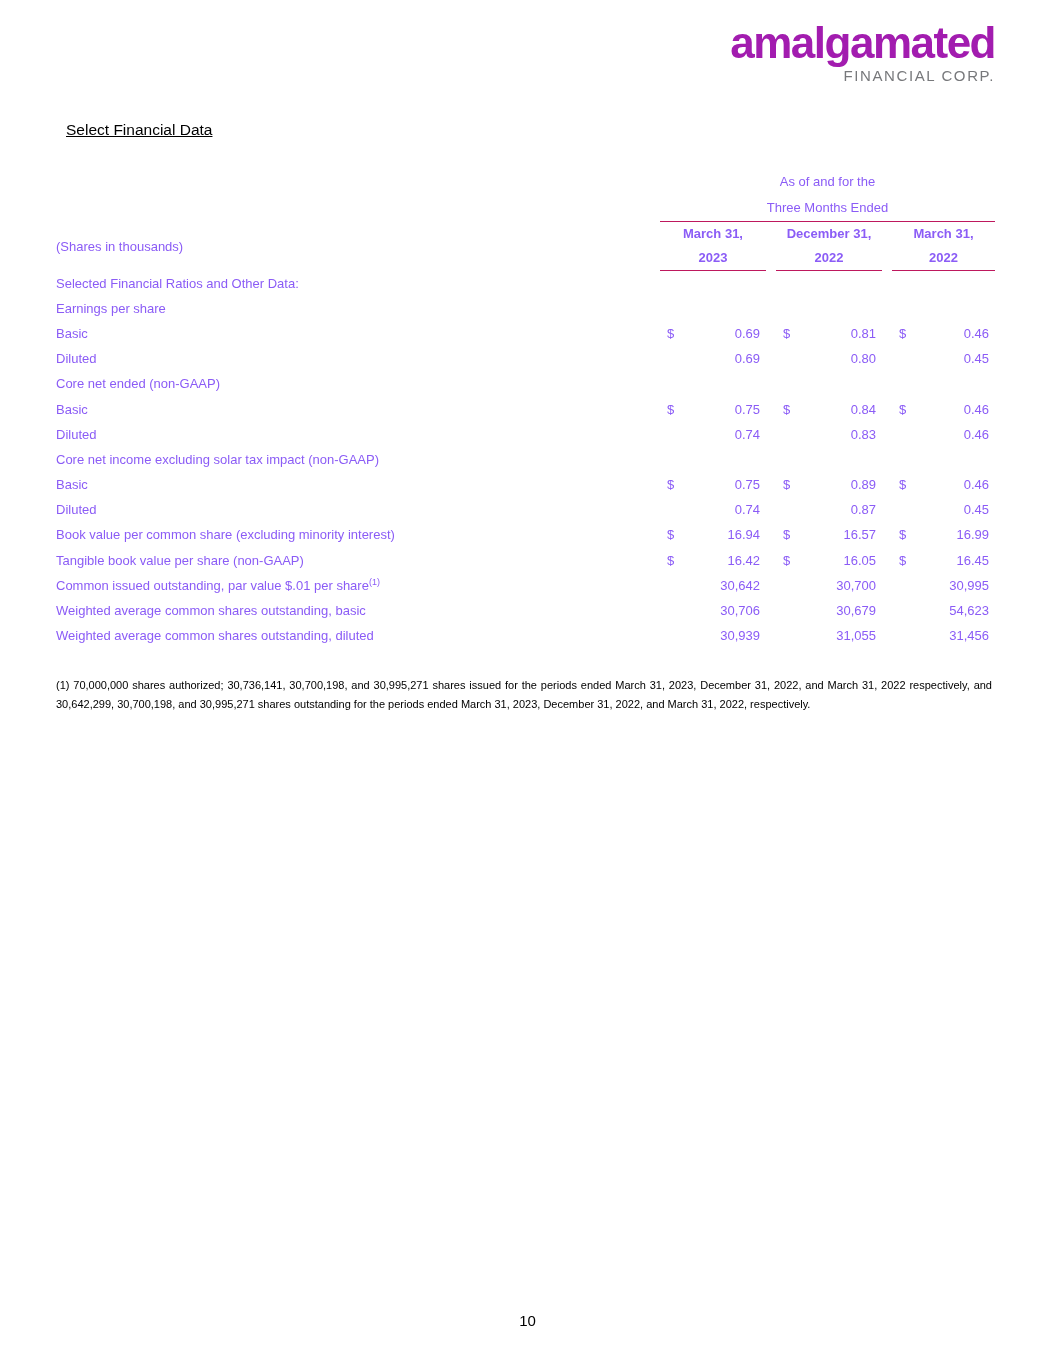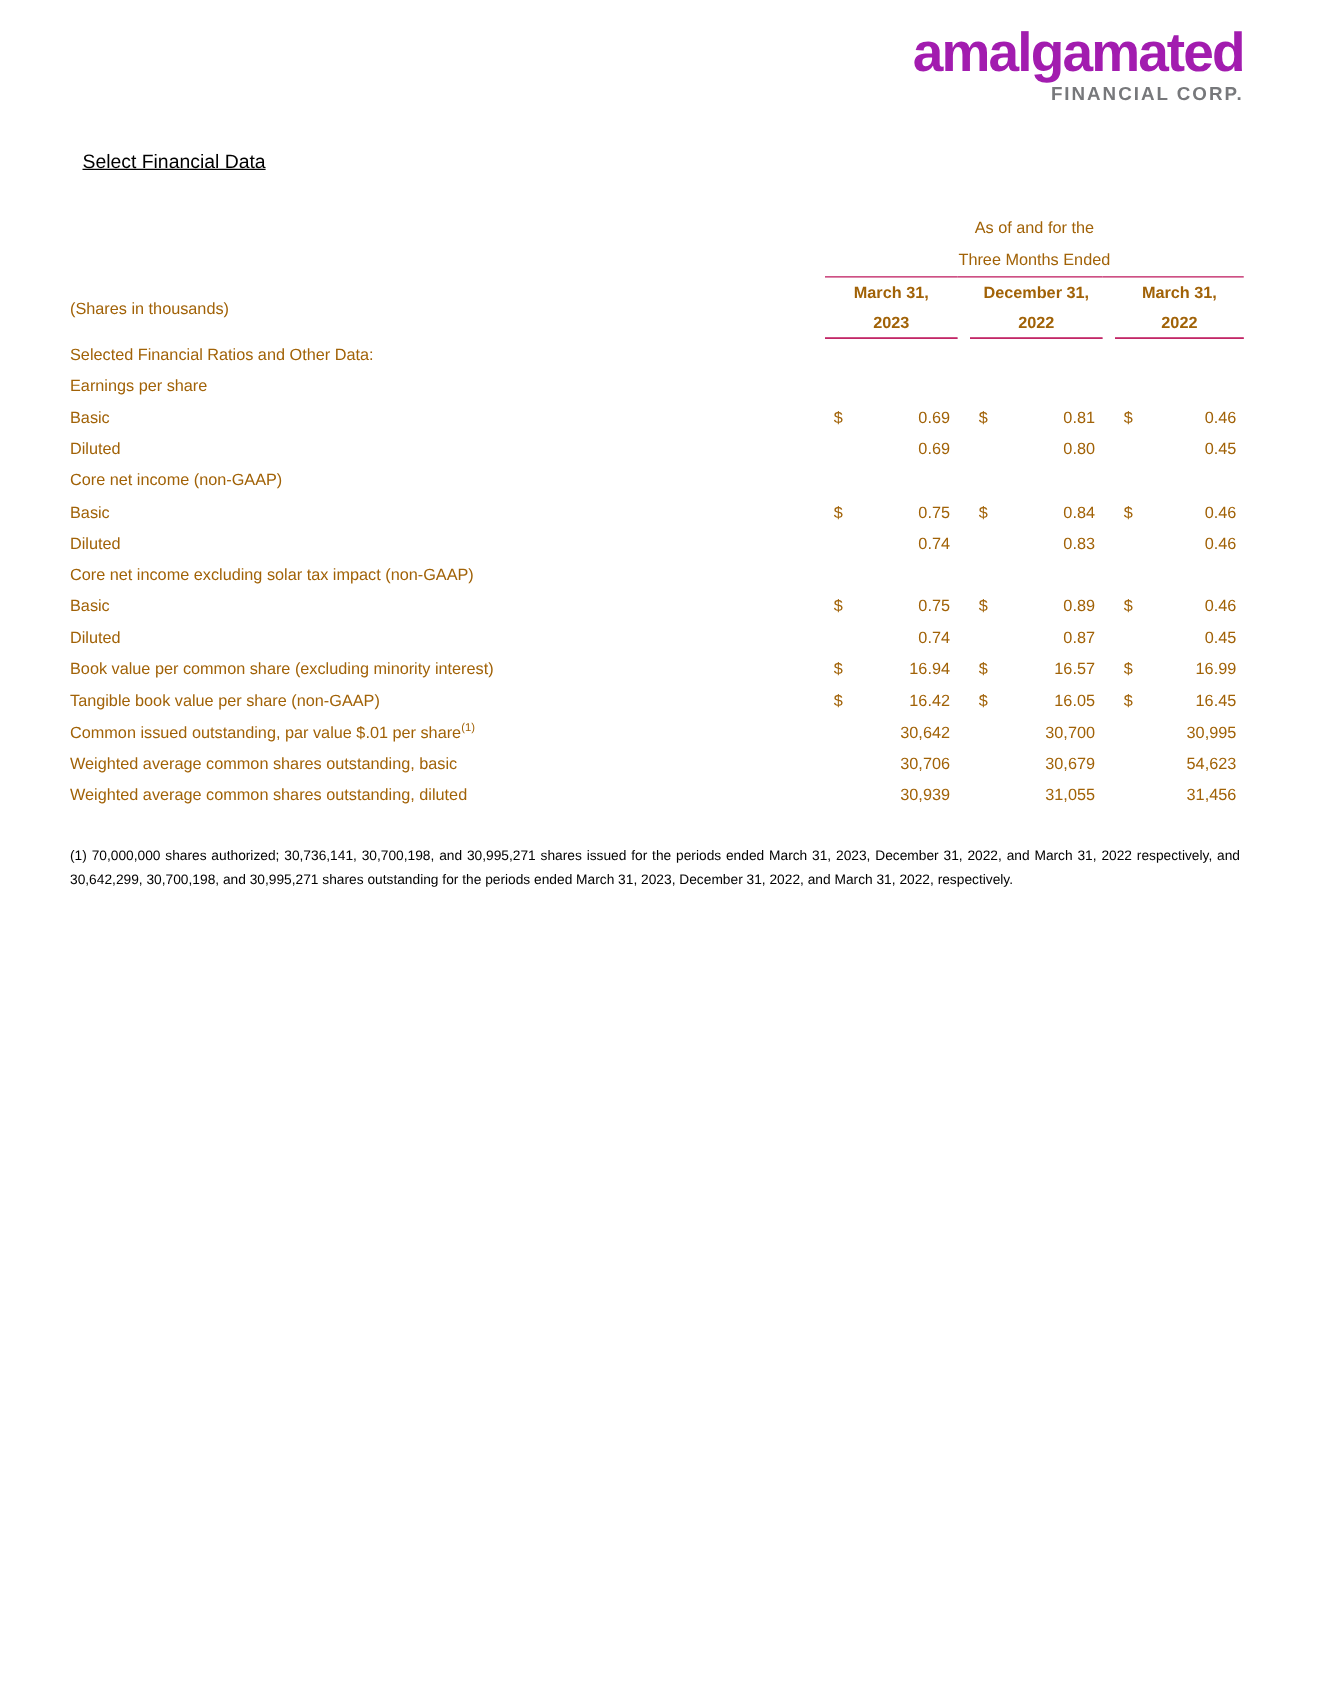--- a/index.html
+++ b/index.html
@@ -15,21 +15,21 @@
   .logo { position: absolute; top: 20px; right: 60px; text-align: right; }
   .logo-brand { font-size: 44px; font-weight: 700; letter-spacing: -1.5px; line-height: 1.05; color: #F5881F; }
   .logo-sub { font-size: 15px; font-weight: 500; letter-spacing: 1.6px; margin-top: 1px; color: #77787B; }
 
   
   .title { position: absolute; top: 121px; left: 66px; font-size: 15.5px; font-weight: 400; text-decoration: underline; }
 
   
   table.fin {
     position: absolute; top: 168px; left: 56px; width: 939px;
-    border-collapse: collapse; table-layout: fixed; font-size: 13px; color: #a16207;
+    border-collapse: collapse; table-layout: fixed; font-size: 13px; color: #8b5cf6;
   }
   table.fin td { padding: 0; vertical-align: middle; }
   .hdr-center { text-align: center; height: 26px; font-weight: 400; }
   .bb { border-bottom: 1px solid #be185d; }
   .grp-hdr { text-align: center; vertical-align: bottom; padding-bottom: 6px; }
   .grp-hdr .ln { line-height: 24px; font-weight: bold; }
   .note-cell { vertical-align: bottom; padding-bottom: 6px; }
   tbody tr { height: 25.2px; }
   .lbl { white-space: nowrap; overflow: hidden; }
   .ind1 { padding-left: 14px; margin-top: 16px; }
@@ -42,21 +42,21 @@
   
   .pageno { position: absolute; top: 1312px; left: 0; width: 100%; text-align: center; font-size: 15px; }
 </style>
 </head>
 <body>
 
 <div class="page">
 
   <div class="logo">
     <div class="logo-brand" style="color: #a21caf;">amalgamated</div>
-    <div class="logo-sub" style="color: rgb(119, 120, 123); font-weight: bold;">FINANCIAL CORP.</div>
+    <div class="logo-sub" style="color: rgb(119, 120, 123);">FINANCIAL CORP.</div>
   </div>
 
   <div class="title">Select Financial Data</div>
 
   <table class="fin">
     <colgroup>
       <col style="width:604px">
       <col style="width:106px">
       <col style="width:10px">
       <col style="width:106px">
@@ -177,21 +177,21 @@
           </td>
           <td></td>
           <td>
             <div class="numwrap">
               <span class="dollar"></span>
               <span class="val">0.45</span>
             </div>
           </td>
         </tr>
         <tr>
-          <td class="lbl"><span>Core net income (non-GAAP)</span></td>
+          <td class="lbl"><span>Core net ended (non-GAAP)</span></td>
           <td>
             <div class="numwrap">
               <span class="dollar"></span>
               <span class="val"></span>
             </div>
           </td>
           <td></td>
           <td>
             <div class="numwrap">
               <span class="dollar"></span>
@@ -434,14 +434,15 @@
               <span class="dollar"></span>
               <span class="val">31,456</span>
             </div>
           </td>
         </tr>
       </tbody>
   </table>
 
   <div class="footnote">(1) 70,000,000 shares authorized; 30,736,141, 30,700,198, and 30,995,271 shares issued for the periods ended March 31, 2023, December 31, 2022, and March 31, 2022 respectively, and 30,642,299, 30,700,198, and 30,995,271 shares outstanding for the periods ended March 31, 2023, December 31, 2022, and March 31, 2022, respectively.</div>
 
+  <div class="pageno">10</div>
 
 </div>
 
 </body></html>

